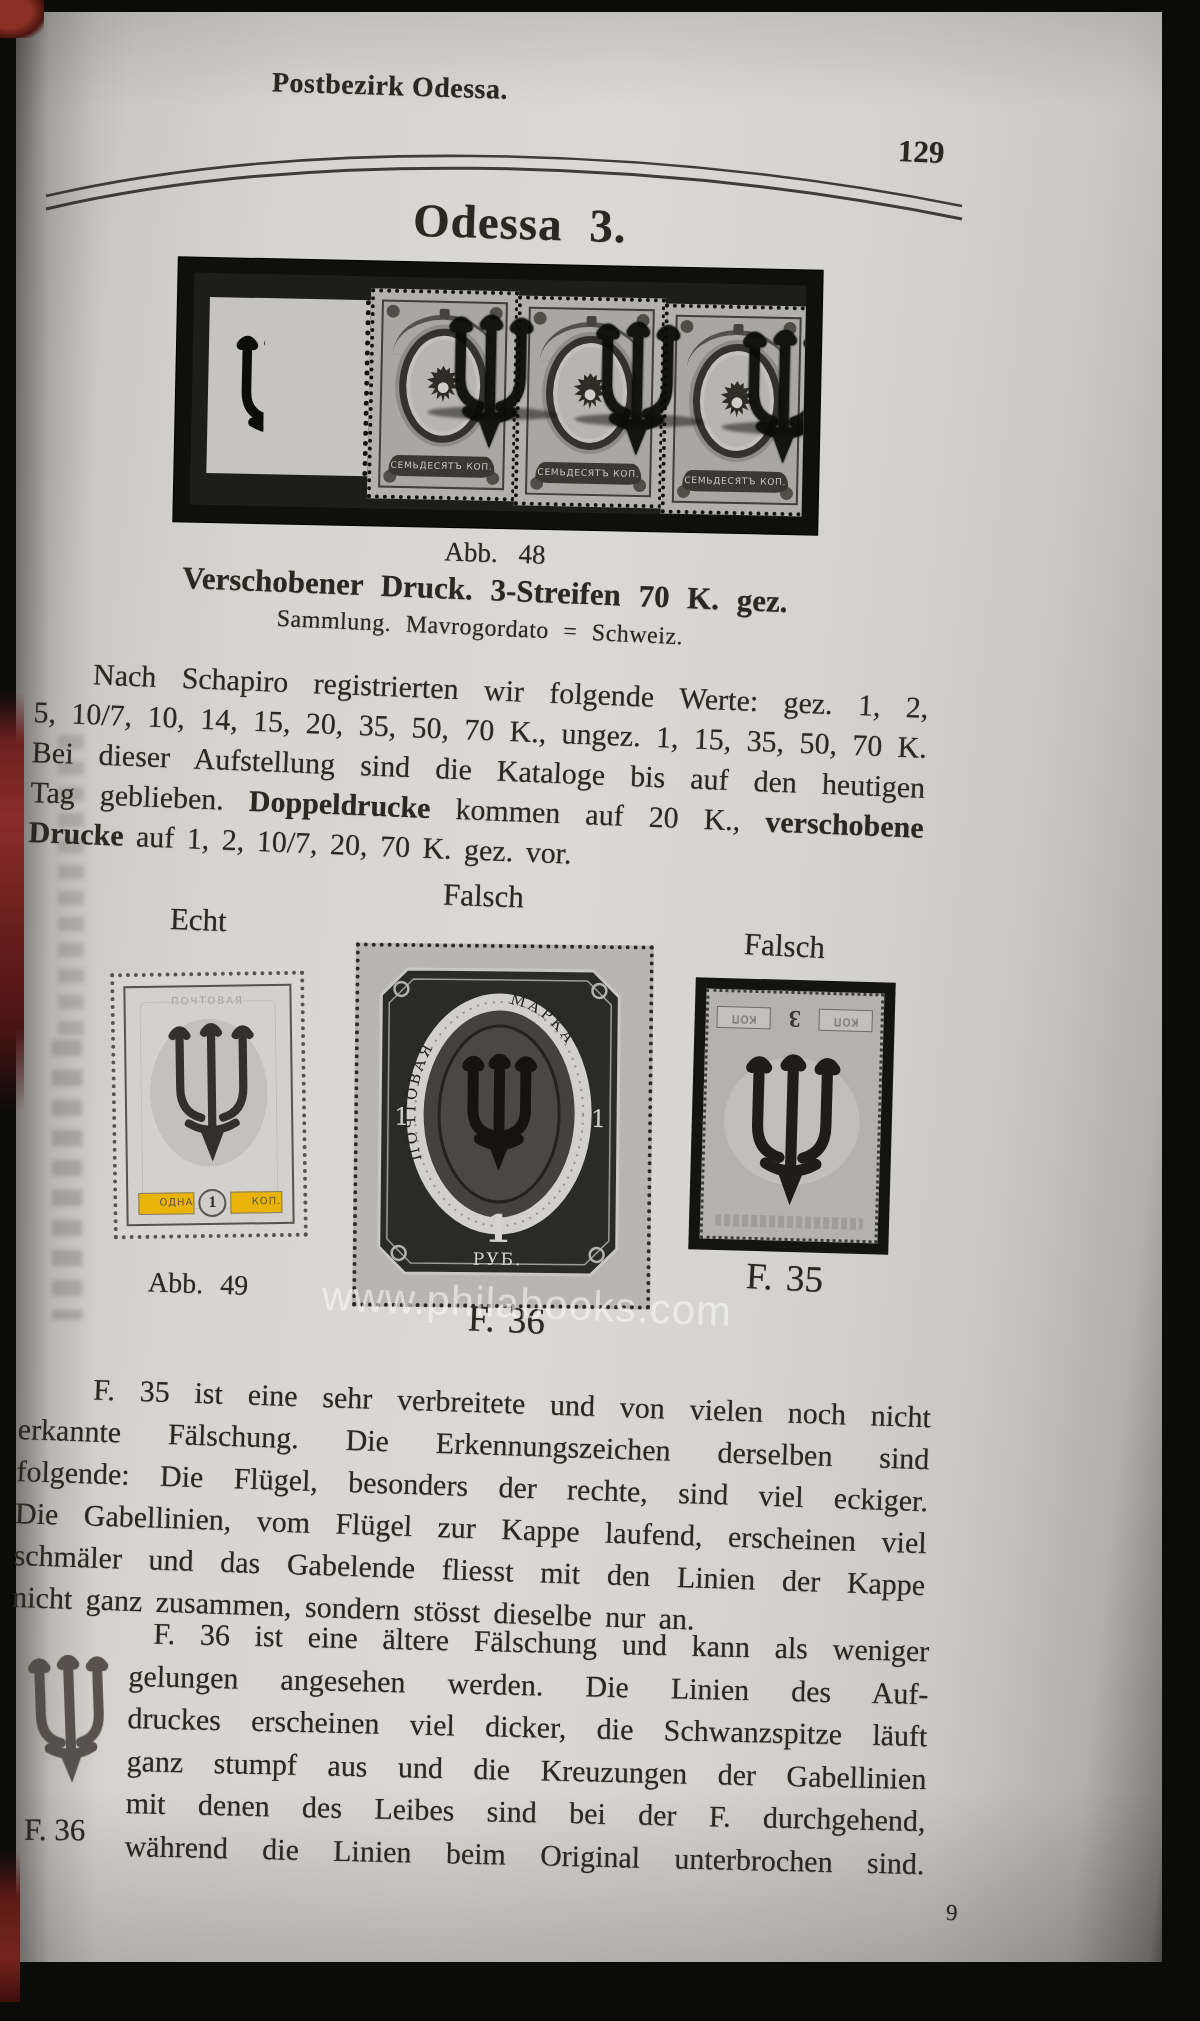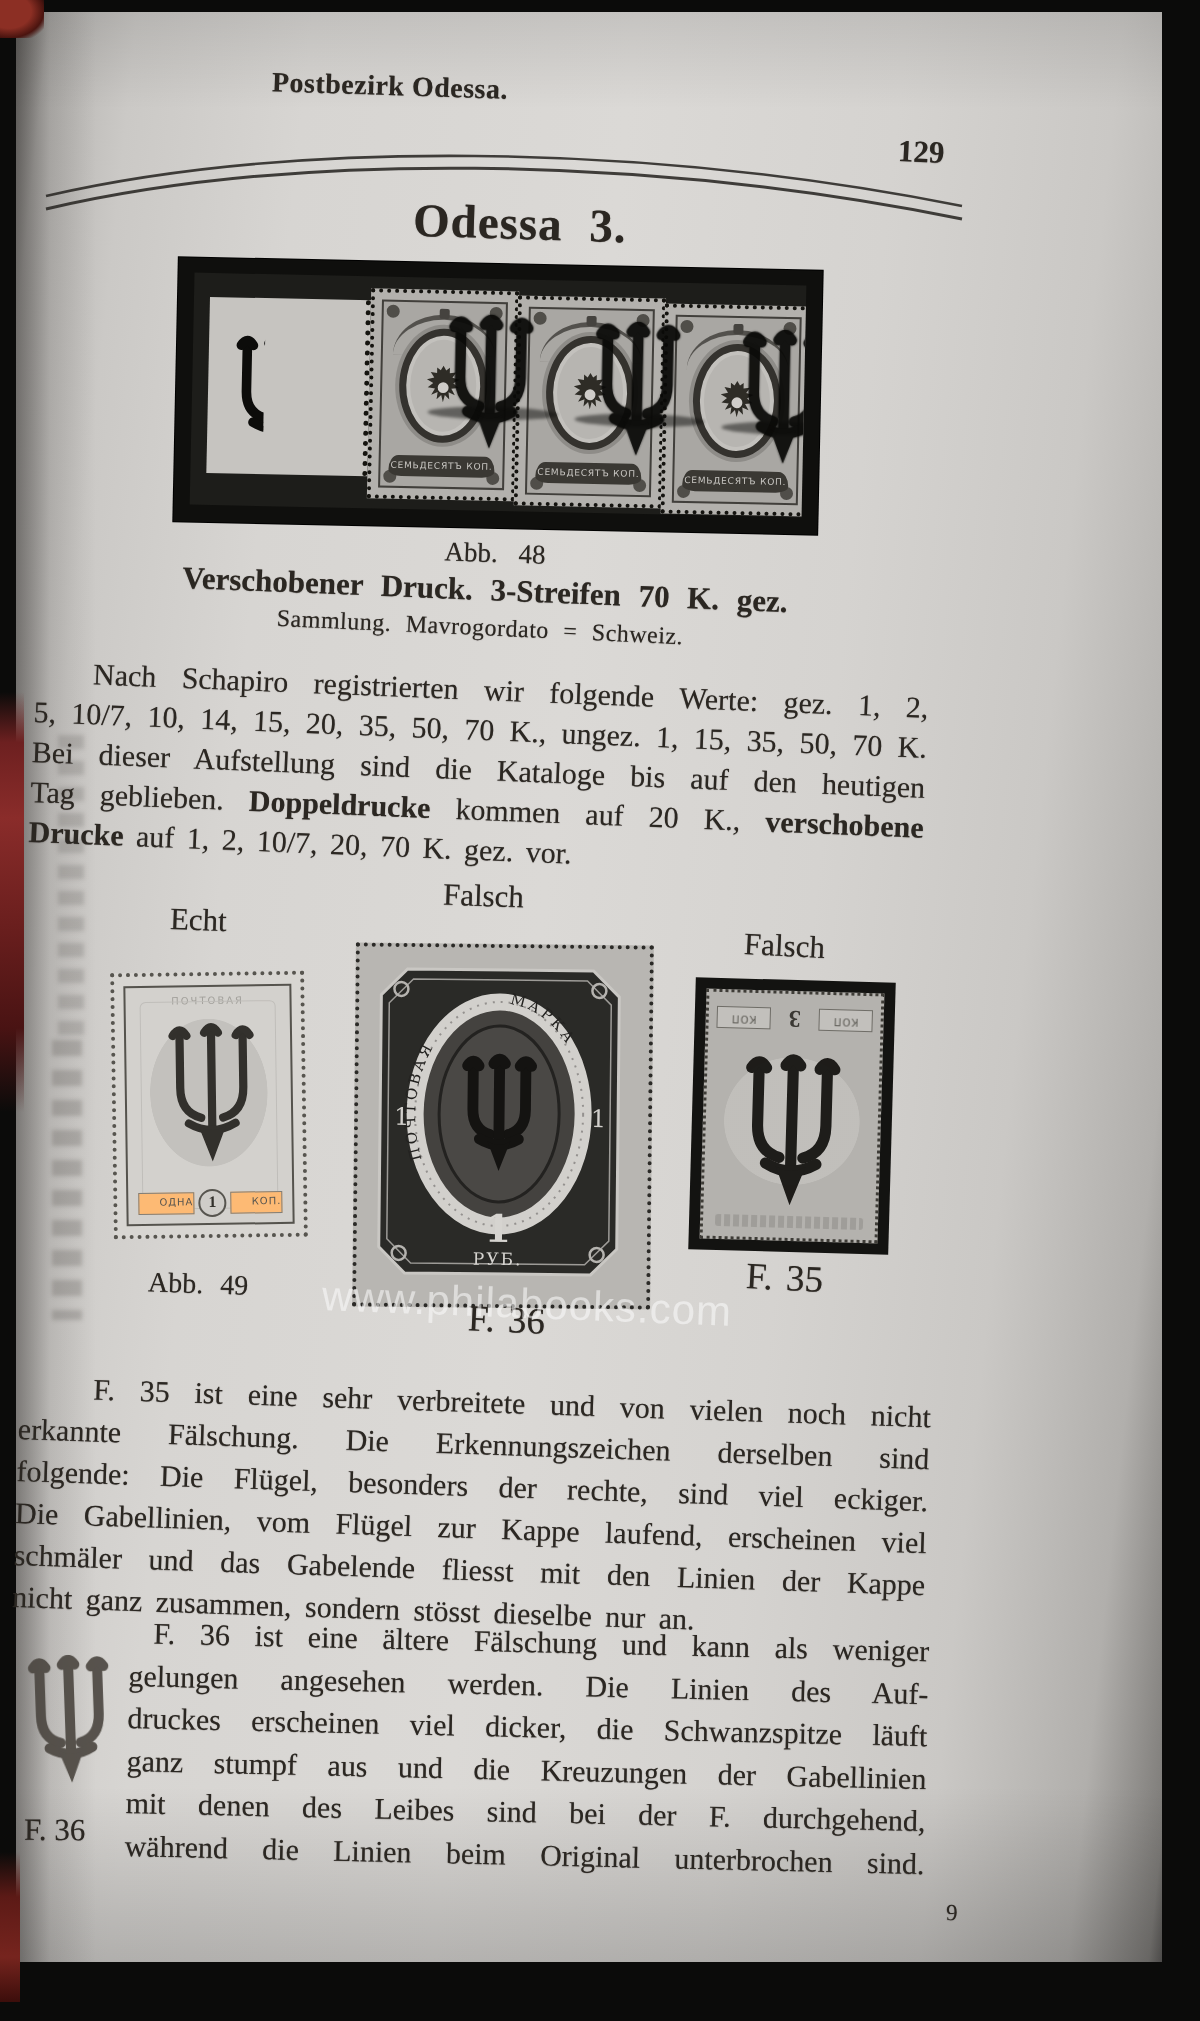--- a/index.html
+++ b/index.html
@@ -36,21 +36,21 @@
   .ovp{position:absolute;color:#0a0a08;opacity:.94;filter:drop-shadow(0 0 1px rgba(10,10,8,.6));}
   .smr{position:absolute;height:13px;background:rgba(12,12,9,.5);border-radius:50%;filter:blur(1.5px);}
   
   .stampE{position:absolute;left:112px;top:972px;width:186px;height:258px;background:#d8d6d2;border:4px dotted #57554f;transform:rotate(-.8deg);}
   .eInner{position:absolute;inset:9px;border:2px solid #55534d;background:#d3d1cd;}
   .eArc{position:absolute;top:8px;left:0;right:0;text-align:center;font-family:"DejaVu Sans",sans-serif;
         font-size:10px;color:#a3a19c;letter-spacing:2px;}
   .eFaint{position:absolute;inset:14px;background:radial-gradient(ellipse 44% 36% at 50% 44%, #c2c0bc 0 99%, transparent 100%);
           border:1px solid #bebcb8;border-radius:6px;opacity:.9;}
   .eBand{position:absolute;left:10px;right:10px;bottom:8px;height:24px;display:flex;align-items:center;gap:4px;}
-  .eBox{flex:1;height:20px;background:#fdba74;border:1.5px solid #807e78;color:#57554f;
+  .eBox{flex:1;height:20px;background:#eab308;border:1.5px solid #807e78;color:#57554f;
         font-family:"DejaVu Sans",sans-serif;font-size:10px;line-height:18px;text-align:center;letter-spacing:1px;padding-left:20px;}
   .eVal{width:30px;height:24px;border-radius:50%;background:#cfcdc9;border:2px solid #57554f;color:#33312c;
         font-weight:bold;font-size:16px;line-height:21px;text-align:center;}
   .stampC{position:absolute;left:354px;top:944px;width:290px;height:356px;background:#b8b6b2;border:4px dotted #2b2a27;transform:rotate(.6deg);}
   .stampR{position:absolute;left:692px;top:980px;width:200px;height:272px;background:#131311;transform:rotate(1.6deg);}
   .rIn{position:absolute;inset:11px;background:#b4b2ae;border:3px dotted #3e3c37;}
   .rBand{position:absolute;top:12px;left:8px;right:8px;height:26px;display:flex;align-items:center;justify-content:space-between;}
   .rBox{width:52px;height:20px;background:#c2c0bc;border:1.5px solid #6e6c66;color:#5b5953;
         font-family:"DejaVu Sans",sans-serif;font-size:10px;line-height:17px;text-align:center;
         transform:rotate(180deg);letter-spacing:1px;filter:blur(.3px);}

